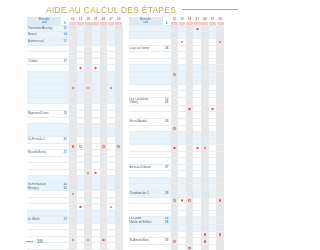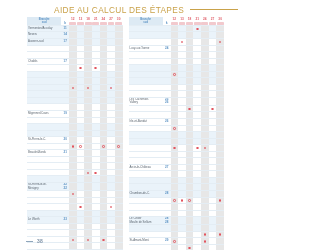--- a/index.html
+++ b/index.html
@@ -13,21 +13,20 @@
     position: relative;
   }
 
   
   .page-header {
     display: flex;
     align-items: center;
     padding: 5px 12px 0 46px;
     height: 14px;
     box-sizing: border-box;
-    margin-left: 8px;
   }
   .page-title {
     font-size: 8.3px;
     letter-spacing: 0.35px;
     color: #c9a24a;
     white-space: nowrap;
     font-weight: 400;
   }
   .title-rule {
     flex: 1;

